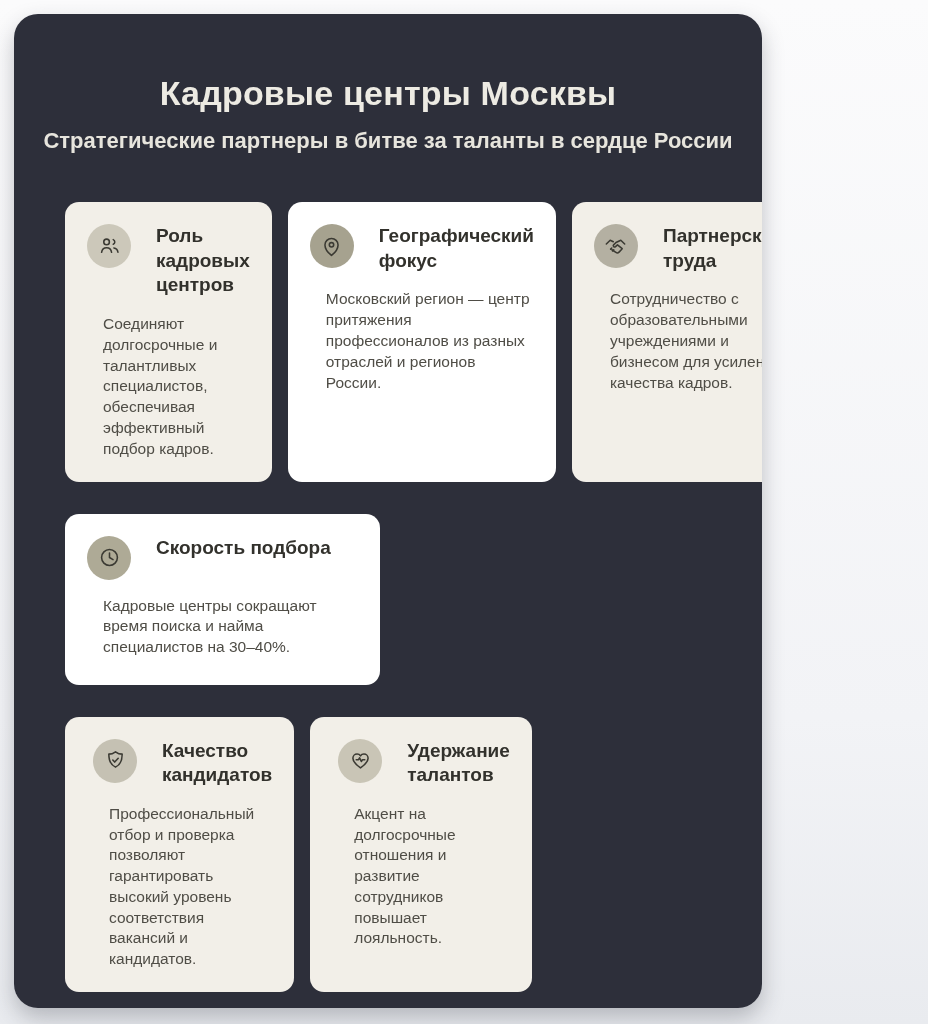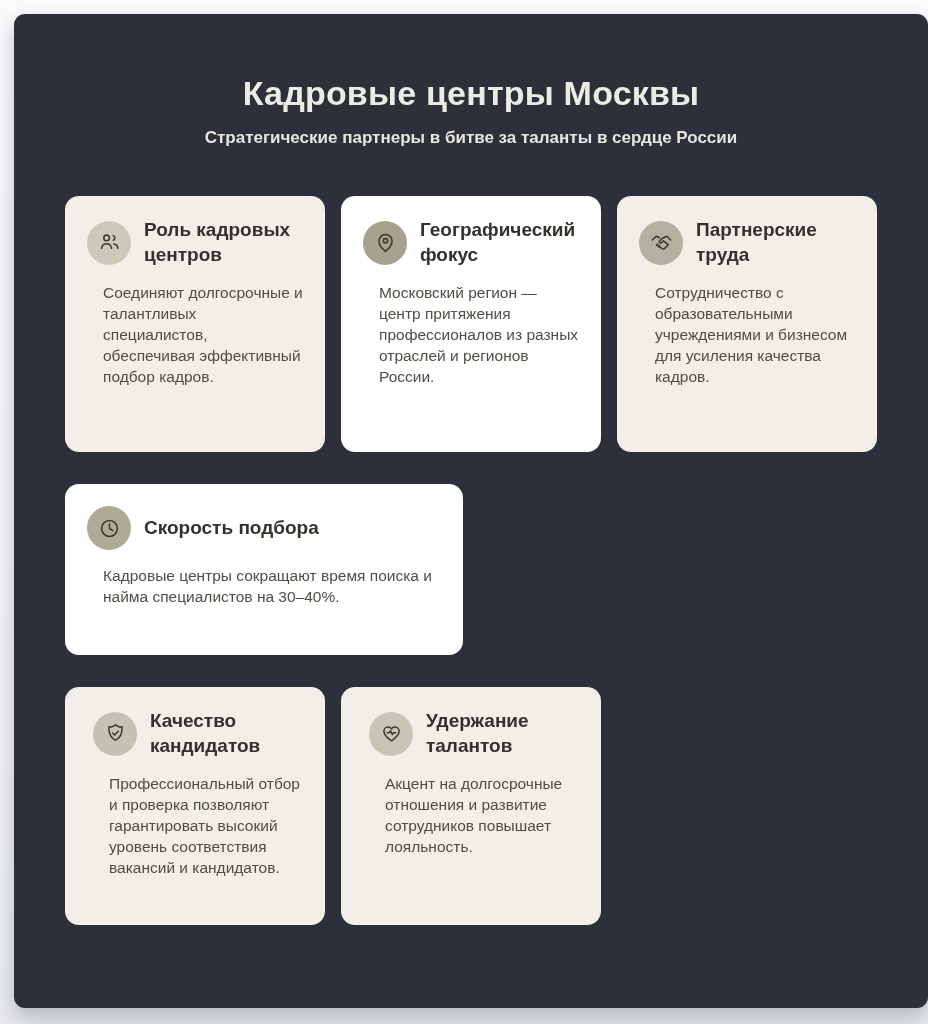--- a/index.html
+++ b/index.html
@@ -5,55 +5,55 @@
   * { box-sizing: border-box; margin: 0; padding: 0; }
   html, body { width: 928px; height: 1024px; }
   body {
     font-family: "Liberation Sans", sans-serif;
     background: linear-gradient(180deg, #fbfbfc 0%, #f2f3f6 70%, #e9ebef 100%);
     position: relative;
   }
   .panel {
     position: absolute;
     left: 14px; top: 14px;
-    width: 914px; height: 994px;
+    width: 748px; height: 994px;
     background: #2d2f3a;
-    border-radius: 11px;
+    border-radius: 24px;
     box-shadow: 0 10px 22px rgba(43,45,58,.28);
     overflow: hidden;
   }
   .header { padding-top: 60px; text-align: center; }
   .page-title {
     font-size: 34px;
     font-weight: 700;
     color: #edebe3;
     letter-spacing: .2px;
     line-height: 1.15;
   }
   .page-subtitle {
     margin-top: 15px;
-    font-size: 17px;
+    font-size: 22px;
     font-weight: 700;
     color: #e7e5dd;
   }
   .content { padding: 48px 51px 0; }
   .grid { display: grid; gap: 16px; }
   .g3 { grid-template-columns: repeat(3, 1fr); }
   .g2 { grid-template-columns: repeat(2, 1fr); }
   .row2, .row3 { margin-top: 32px; }
   .card {
     border-radius: 14px;
     padding: 22px;
   }
   .row1 .card { min-height: 256px; }
   .row2 .card { min-height: 171px; }
   .row3 .card { min-height: 238px; padding-left: 28px; }
   .cream { background: #f2efe8; }
   .blush { background: #ffffff; }
-  .card-head { display: flex; align-items: center; gap: 13px; }
+  .card-head { display: flex; gap: 25px; }
   .icon-circle {
     width: 44px; height: 44px;
     flex: 0 0 44px;
     border-radius: 50%;
     display: flex; align-items: center; justify-content: center;
   }
   .icon-circle svg {
     width: 25px; height: 25px;
     stroke: #3b3a33; fill: none;
     stroke-width: 1.5;

